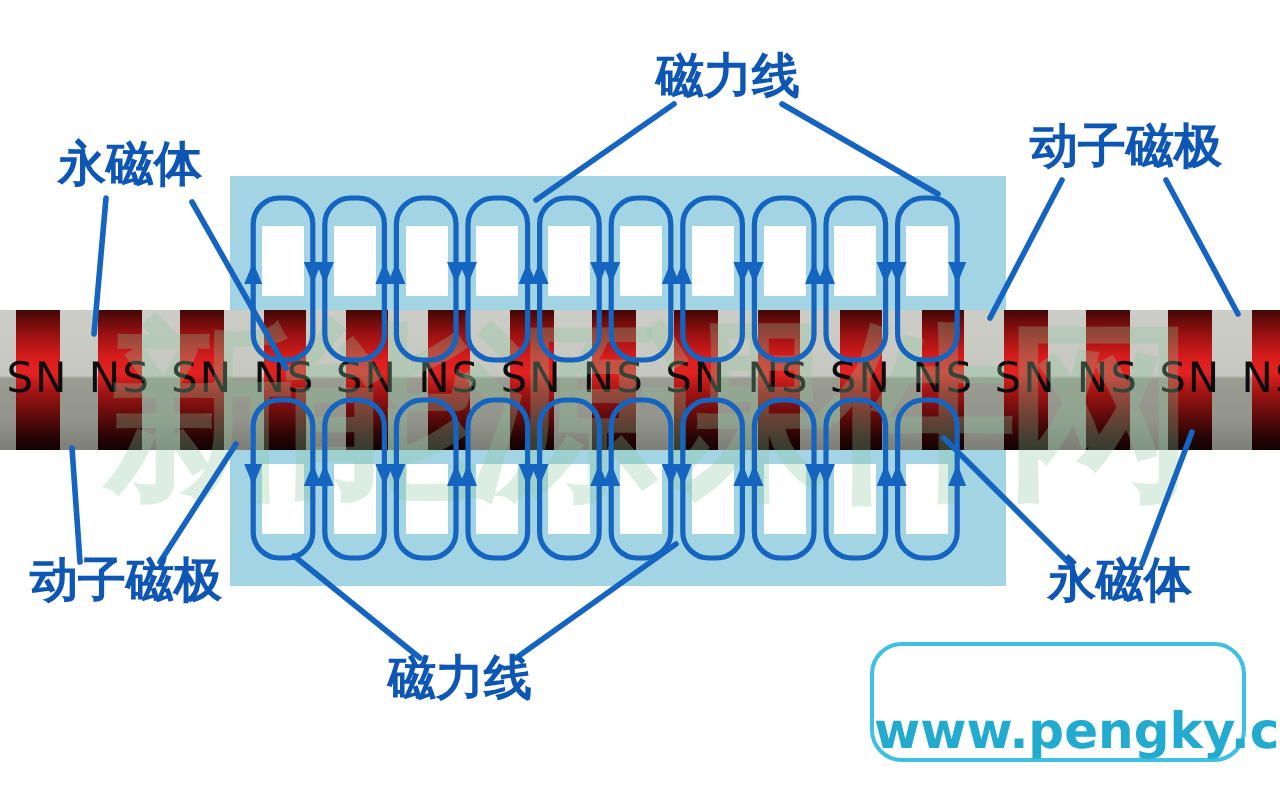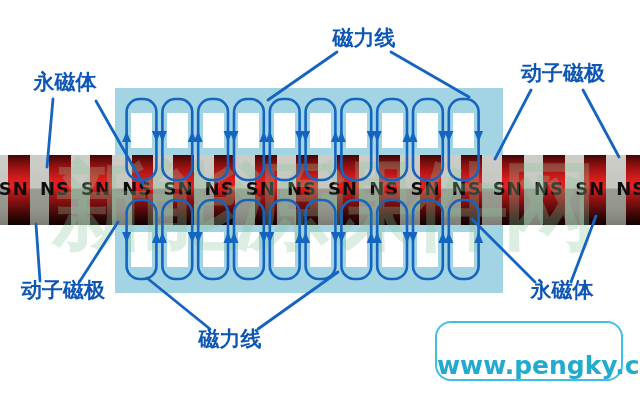--- a/index.html
+++ b/index.html
@@ -14,34 +14,34 @@
   
   .bar{
     left:0;top:155px;width:640px;height:70px;
     background:linear-gradient(to bottom,#cccdc7 0%,#c5c7c0 47%,#9a9b91 49%,#93948b 78%,#7d7f77 100%);
   }
   .magnet{
     top:0;height:70px;
     background:linear-gradient(to bottom,#400707 0%,#8c0f0f 14%,#d81c1c 34%,#e32222 45%,#a31414 58%,#5f0b0b 76%,#2a0505 90%,#120202 100%);
   }
   .mlabel{
-    top:23px;width:40px;height:22px;line-height:22px;
-    font-size:18px;font-weight:bold;color:#0d0d0d;letter-spacing:1px;
+    top:23px;width:40px;height:22px;line-height:22px;text-align:center;
+    font-size:21px;font-weight:normal;color:#0d0d0d;letter-spacing:1px;
   }
   .watermark{
     left:52px;top:146px;width:560px;height:120px;line-height:120px;
     font-size:96px;font-weight:bold;letter-spacing:-6px;white-space:nowrap;
     color:rgba(140,200,155,0.30);
   }
   svg.overlay{left:0;top:0;width:640px;height:400px;}
   .loop{fill:none;stroke:#1464c0;stroke-width:2.6px;}
   .arrowhead{fill:#1464c0;stroke:none;}
   .ptr{stroke:#1464c0;stroke-width:2.8px;stroke-linecap:round;}
   .cn-label{
-    font-size:21px;font-weight:bold;color:#0e56b4;text-align:center;
+    font-size:24px;font-weight:bold;color:#0e56b4;
     white-space:nowrap;line-height:23px;
   }
   .site-box{
     left:435px;top:321px;width:188px;height:60px;background:#ffffff;
     border:2.5px solid #3ec0e0;border-radius:16px;text-align:center;
   }
   .site-line1{left:0;top:4px;width:100%;font-size:22px;font-weight:bold;color:#22aacf;line-height:26px;}
   .site-line2{left:0;top:29px;width:100%;font-size:25px;font-weight:bold;color:#22aacf;line-height:28px;}
 </style>
 </head>

